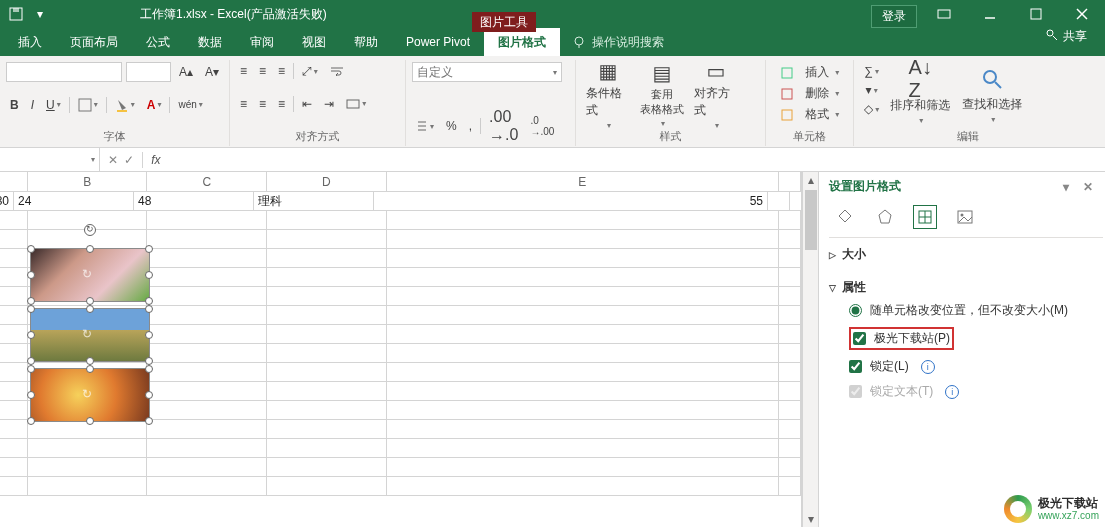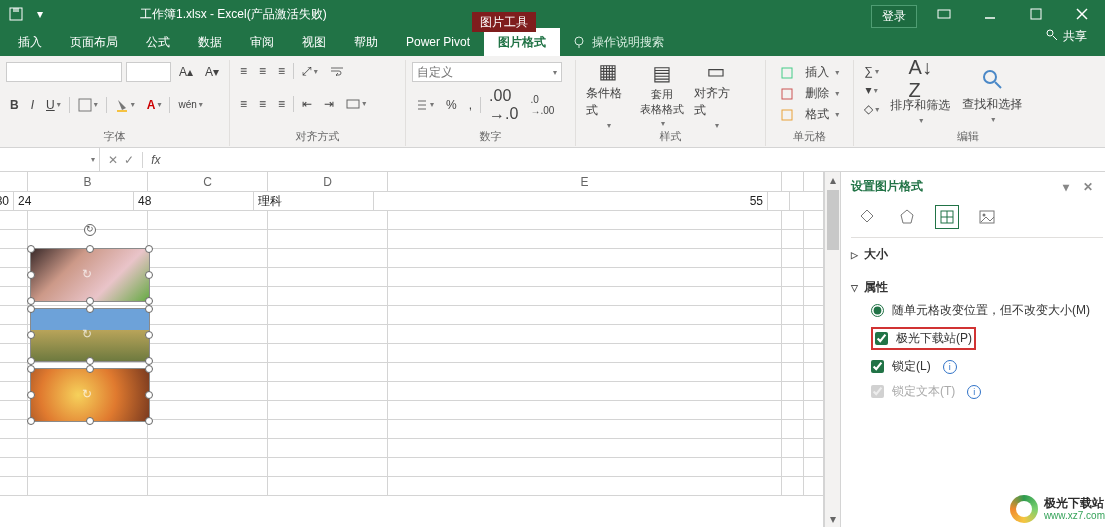--- a/index.html
+++ b/index.html
@@ -56,35 +56,35 @@
   .imgsel{position:absolute;border:1px solid #8a8a8a;width:120px;height:54px;}
   .handle{position:absolute;width:8px;height:8px;border:1px solid #666;background:#fff;border-radius:50%;}
   .handle.tl{left:-4px;top:-4px;} .handle.tr{right:-4px;top:-4px;} .handle.bl{left:-4px;bottom:-4px;} .handle.br{right:-4px;bottom:-4px;}
   .handle.tm{left:calc(50% - 4px);top:-4px;} .handle.bm{left:calc(50% - 4px);bottom:-4px;}
   .handle.ml{left:-4px;top:calc(50% - 4px);} .handle.mr{right:-4px;top:calc(50% - 4px);}
   .rot{position:absolute;left:calc(50% - 6px);top:-22px;width:12px;height:12px;border:1px solid #666;border-radius:50%;background:#fff;}
   .rot::after{content:"↻";position:absolute;left:1px;top:-1px;font-size:9px;color:#555;}
   .icrot{position:absolute;left:calc(50% - 8px);top:calc(50% - 8px);width:16px;height:16px;color:#fff;opacity:.7;}
 
   
-  .pane{width:265px;background:#fff;border-left:1px solid #d4d4d4;display:flex;flex-direction:column; padding: 6px 2px 0 10px;}
+  .pane{width:287px;background:#fff;border-left:1px solid #d4d4d4;display:flex;flex-direction:column; padding: 6px 2px 0 10px;}
   .pane-title{color:#217346;font-size:14px;font-weight:600;display:flex;align-items:center;justify-content:space-between;padding-right:10px;}
   .pane-title .pctl{display:flex;gap:14px;color:#888;font-size:12px;}
   .pane-tabs{display:flex;gap:16px;padding:10px 4px 8px 4px;border-bottom:1px solid #e1dfdd; align-items:center;}
   .pane-tab{width:24px;height:24px;display:flex;align-items:center;justify-content:center;border:1px solid transparent;color:#777;}
   .pane-tab.active{border-color:#217346;color:#217346;}
   .sect{padding:6px 0;color:#333;}
   .sect .head{display:flex;align-items:center;gap:6px;font-weight:600;cursor:pointer;padding:2px 0;}
   .sect .head .chev{font-size:9px;color:#555;}
   .opt{display:flex;align-items:center;gap:8px;padding:4px 0 4px 20px;color:#333;}
   .opt input{accent-color:#217346;}
   .highlight{border:2px solid #d13333;padding:1px 2px;}
   .info{width:14px;height:14px;border:1px solid #2f72c7;color:#2f72c7;border-radius:50%;font-size:9px;display:inline-flex;align-items:center;justify-content:center;margin-left:4px;}
 
-  .watermark{position:absolute;right:0;bottom:4px;font-size:13px; display:flex;align-items:center;gap:6px; pointer-events:none;}
+  .watermark{position:absolute;right:6px;bottom:4px;font-size:13px; display:flex;align-items:center;gap:6px; pointer-events:none;}
   .wm-logo{width:28px;height:28px;border-radius:50%;background:conic-gradient(#2e9b4f,#7ad06f,#f5c642,#f08a2d,#2e9b4f);position:relative;}
   .wm-logo::after{content:"";position:absolute;inset:6px;border-radius:50%;background:#fff;}
   .wm-txt{display:flex;flex-direction:column;line-height:1.1;}
   .wm-cn{font-weight:700;color:#2c2c2c;}
   .wm-url{color:#36a35a;font-size:10px;}
 
   svg{display:block;}
 </style>
 </head>
 <body>
@@ -237,21 +237,20 @@
             <path d="M2 2h8M2 6h8M2 10h8" stroke="#666"></path>
           </svg>
           <span class="dd">▾</span>
         </span>
       <span class="rbtn">%</span>
       <span class="rbtn">,</span>
       <span style="width:1px;height:16px;background:#ccc"></span>
       <span class="rbtn" style="font-size:16px">.00<br>→.0</span>
       <span class="rbtn" style="font-size:10px">.0<br>→.00</span>
     </div>
-    <div class="group-title">数字</div>
   </div>
 
   <div class="group" style="width:190px">
     <div style="display:flex;gap:2px">
       <div class="big-btn rbtn">
           <span class="ico">▦</span>
           <span>条件格式</span>
           <span class="dd">▾</span>
         </div>
       <div class="big-btn rbtn">

